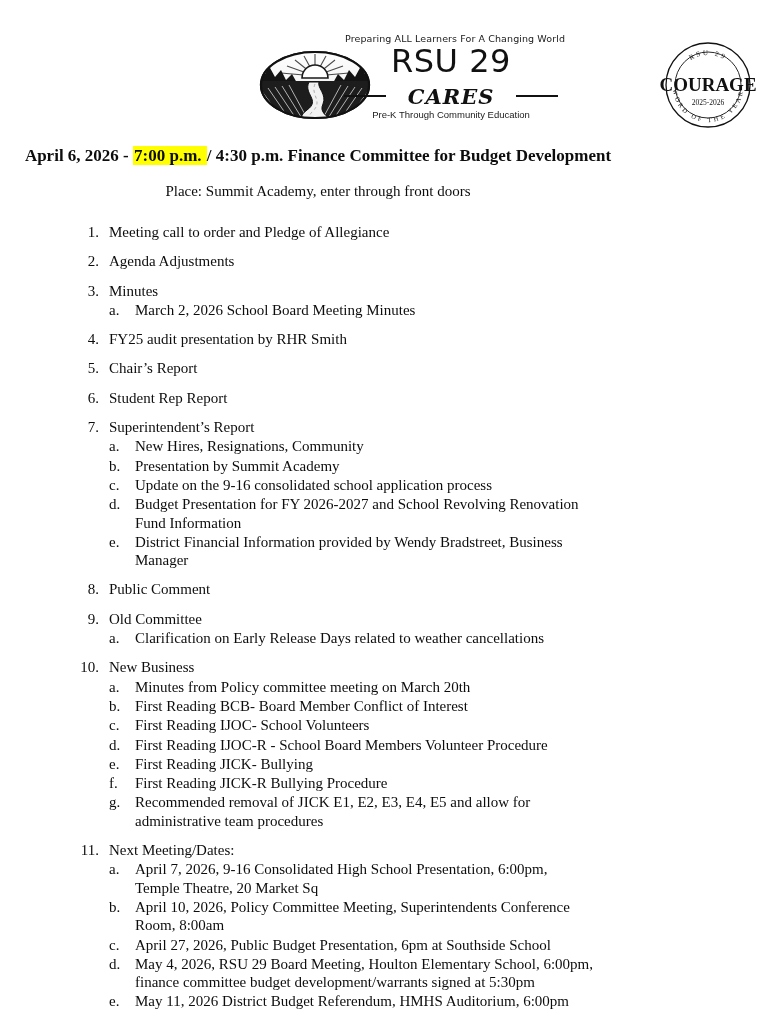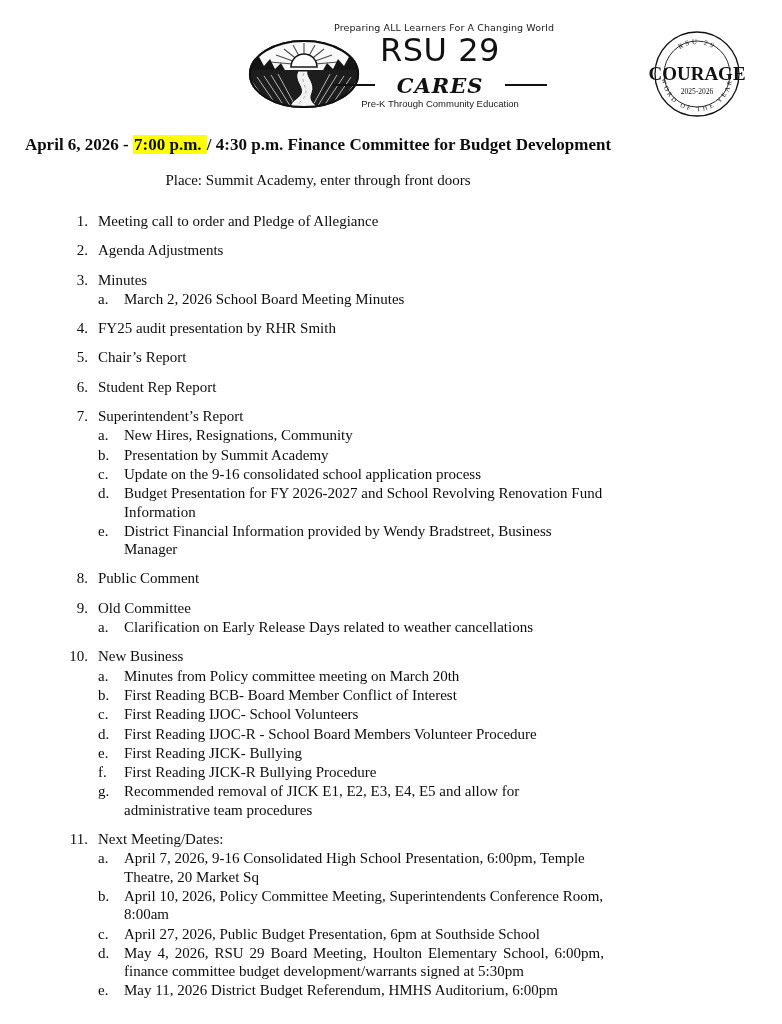--- a/index.html
+++ b/index.html
@@ -15,21 +15,21 @@
     color: #0d0d0d;
     overflow: hidden;
     position: relative;
   }
 
   .page {
     width: 636px;
     height: 1024px;
     position: relative;
     box-sizing: border-box;
-    padding: 4px;
+    padding: 15px;
   }
 
   
   .letterhead {
     position: relative;
     height: 112px;
     margin: 0;
   }
 
   .logo-block {

